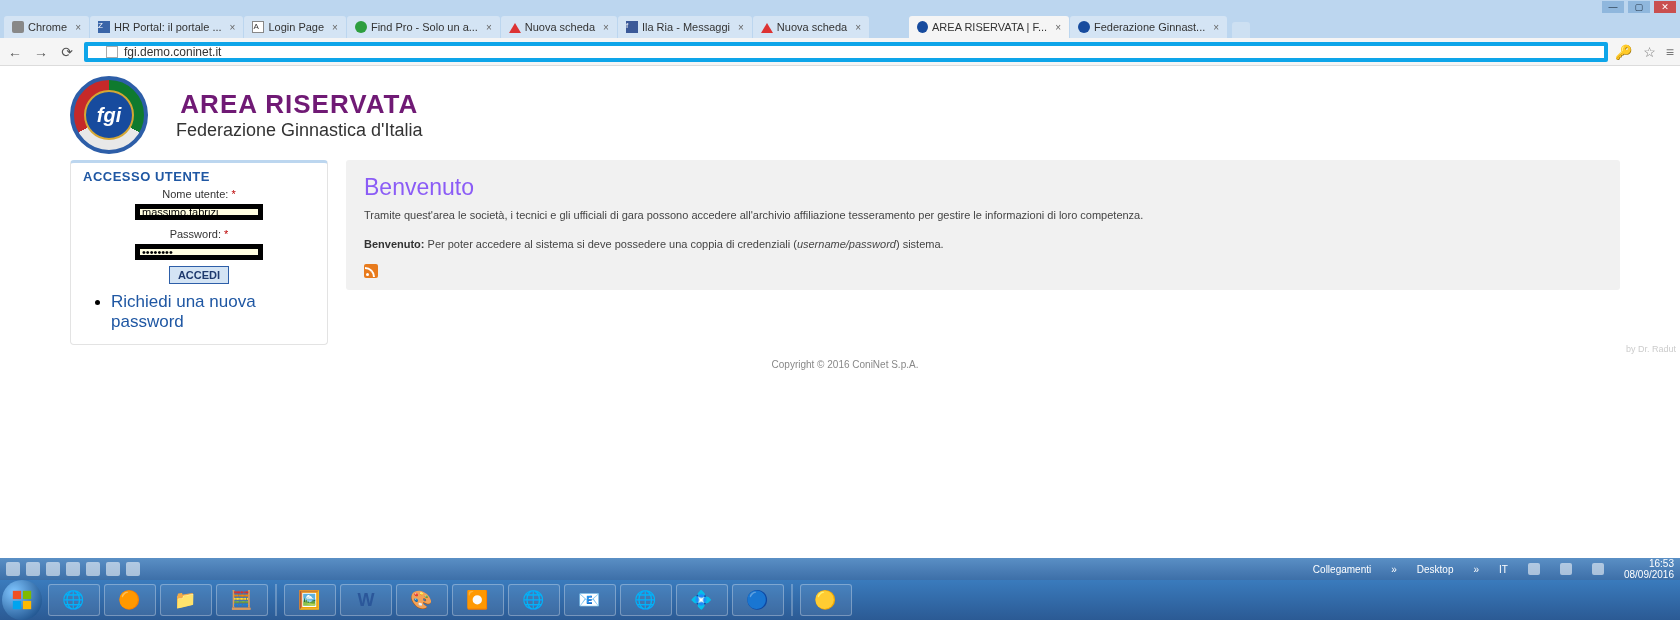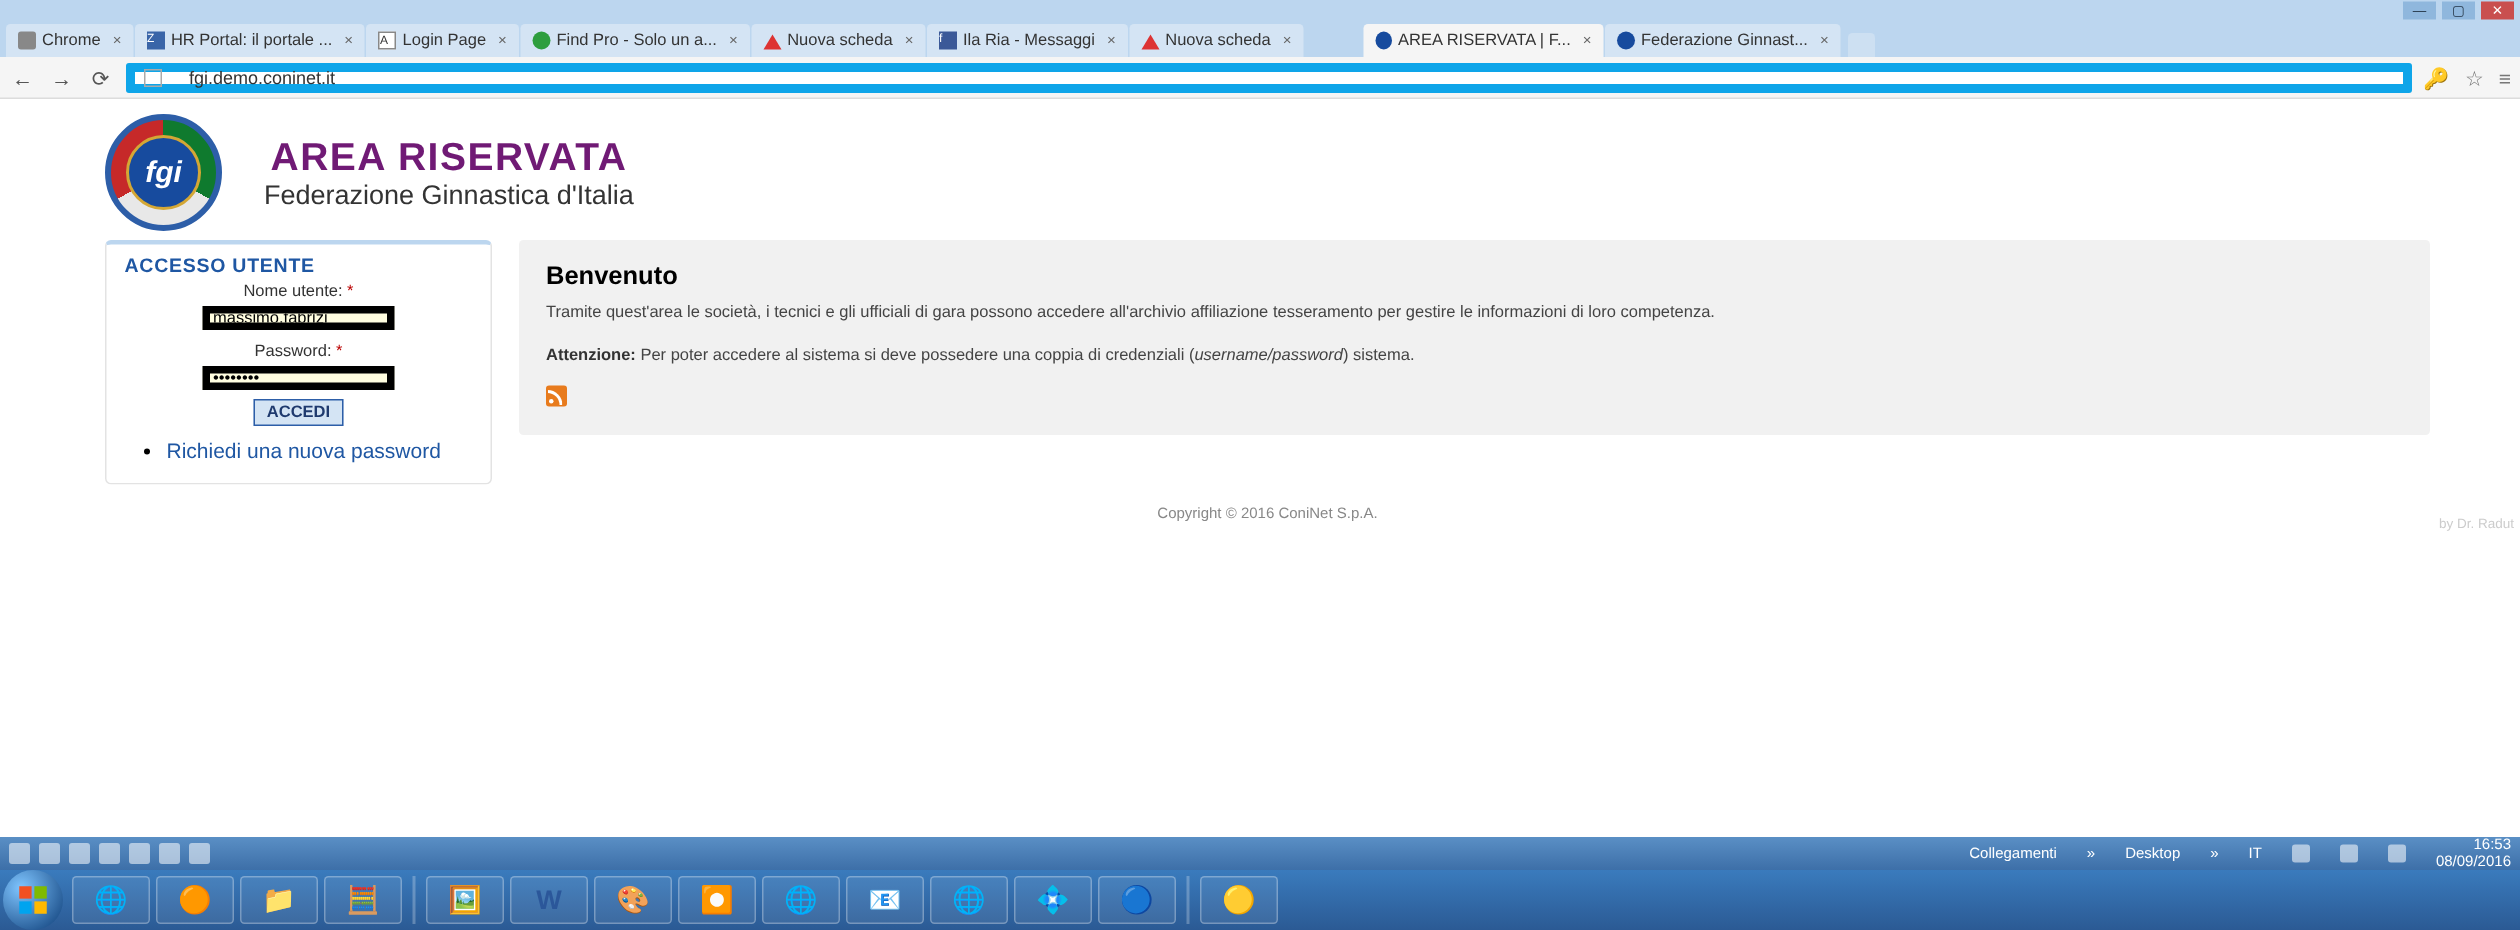--- a/index.html
+++ b/index.html
@@ -22,21 +22,21 @@
   .fav-a { background:#fff; border:1px solid #888; color:#333; font-size:8px; display:flex;align-items:center;justify-content:center;}
   .fav-green { background:#2e9e3e; border-radius:50%;}
   .fav-y { width:0;height:0;border-left:6px solid transparent;border-right:6px solid transparent;border-bottom:10px solid #d33;}
   .fav-fb { background:#3b5998; color:#fff; font-size:8px; display:flex;align-items:center;justify-content:center;}
   .fav-fgi { background:#174b9e; border-radius:50%;}
   .newtab-btn { width:18px; height:16px; background:#cde0f2; margin-left:4px; border-top-left-radius:3px;border-top-right-radius:3px; display:flex;align-items:center;justify-content:center;font-size:11px;color:#555;}
 
   
   .addr-bar { height: 28px; background:#f5f5f5; border-bottom:1px solid #dcdcdc; display:flex; align-items:center; padding:0 6px; gap:8px;}
   .nav-btn { width:18px; height:18px; display:flex; align-items:center; justify-content:center; color:#555; font-size:14px;}
-  .url-box { flex:1; height:20px; border:6px solid #0ea5e9; border-radius:2px; background:#fff; display:flex; align-items:center; padding:0 6px; font-size:12px; color:#333; gap:18px;}
+  .url-box { flex:1; height:20px; border:4px solid #0ea5e9; border-radius:2px; background:#fff; display:flex; align-items:center; padding:0 18px; font-size:12px; color:#333; gap:6px;}
   .url-box .page-icon{ width:12px;height:12px; border:1px solid #aaa;}
   .addr-icons { display:flex; gap:10px; align-items:center; color:#777;}
   .addr-icons span{ font-size:14px; }
 
   
   .page { flex:1; background:#fff; position:relative; }
   .content-wrap { width: 1560px; margin: 0 auto; padding: 10px 0 0 10px; }
   .header { display:flex; align-items:center; gap:28px; padding-bottom:6px;}
   
   .logo { width:78px; height:78px; border-radius:50%; background: conic-gradient(#0f7a2e 0 120deg, #e8e8e8 120deg 240deg, #c62929 240deg 360deg); position:relative; border:4px solid #2d5ea8;}
@@ -46,24 +46,24 @@
 
   .body-row { display:flex; gap:18px; }
   .login-box { width:258px; border-top:3px solid #bcd6ef; border-left:1px solid #e3e3e3; border-right:1px solid #e3e3e3; border-bottom:1px solid #e3e3e3; border-radius:4px; padding:6px 12px 12px 12px; background:#fff;}
   .login-title { color:#1f57a3; font-weight:bold; font-size:13px; margin-bottom:0; letter-spacing:0.5px;}
   .form-row { text-align:center; margin-bottom:4px;}
   .form-row label { font-size:11px; color:#333;}
   .form-row .req { color:#b00; }
   .form-row input { width:128px; height:16px; font-size:11px; background:#fffde0; border:5px solid #000000; padding:0 2px;}
   .login-btn { display:block; margin:6px auto 8px auto; background:#d4e4f4; border:1px solid #2d5ea8; color:#1f3a6e; font-size:11px; font-weight:bold; padding:2px 8px; cursor:pointer;}
   .login-box ul { list-style:disc; padding-left:28px; }
-  .login-box ul li a { color:#1f57a3; font-size:14px; text-decoration:none;}
+  .login-box ul li a { color:#1f57a3; font-size:17px; text-decoration:none;}
 
   .main-panel { flex:1; background:#f1f1f1; border-radius:3px; padding:14px 18px; height:130px;}
-  .mp-title { color:#000000; font-weight:bold; font-size:17px; margin-bottom:6px;}
+  .mp-title { color:#8b5cf6; font-weight:normal; font-size:23px; margin-bottom:6px;}
   .mp-text { color:#444; font-size:11px; line-height:1.5; margin-bottom:14px;}
   .mp-text2 { color:#444; font-size:11px;}
   .mp-text2 b{ color:#333;}
   .mp-text2 i{ font-style:italic;}
   .rss { width:14px; height:14px; background:#e87b1d; border-radius:2px; margin-top:14px; position:relative;}
   .rss::before{content:"";position:absolute;left:2px;bottom:2px;width:3px;height:3px;background:#fff;border-radius:50%;}
   .rss::after{content:"";position:absolute;left:1px;bottom:1px;width:8px;height:8px;border:2px solid #fff;border-left:none;border-bottom:none;border-top-right-radius:10px;}
 
   .copyright { text-align:center; font-size:10px; color:#888; margin-top:14px;}
   .watermark { position:absolute; right:4px; top:278px; font-size:9px; color:#ccc;}
@@ -185,21 +185,21 @@
         <button class="login-btn">ACCEDI</button>
         <ul>
           <li><a href="#">Richiedi una nuova password</a></li>
         </ul>
       </div>
 
       <div class="main-panel">
         <div class="mp-title">Benvenuto</div>
         <div class="mp-text">Tramite quest'area le società, i tecnici e gli ufficiali di gara possono accedere all'archivio affiliazione tesseramento per gestire le informazioni di loro competenza.</div>
         <div class="mp-text2">
-          <b>Attenzione:</b><span> Per poter accedere al sistema si deve possedere una coppia di credenziali (</span><i>username/password</i><span>) sistema.</span>
+          <b>Benvenuto:</b><span> Per poter accedere al sistema si deve possedere una coppia di credenziali (</span><i>username/password</i><span>) sistema.</span>
         </div>
         <div class="rss"></div>
       </div>
     </div>
 
     <div class="copyright">Copyright © 2016 ConiNet S.p.A.</div>
   </div>
   <div class="watermark">by Dr. Radut</div>
 </div>
 

